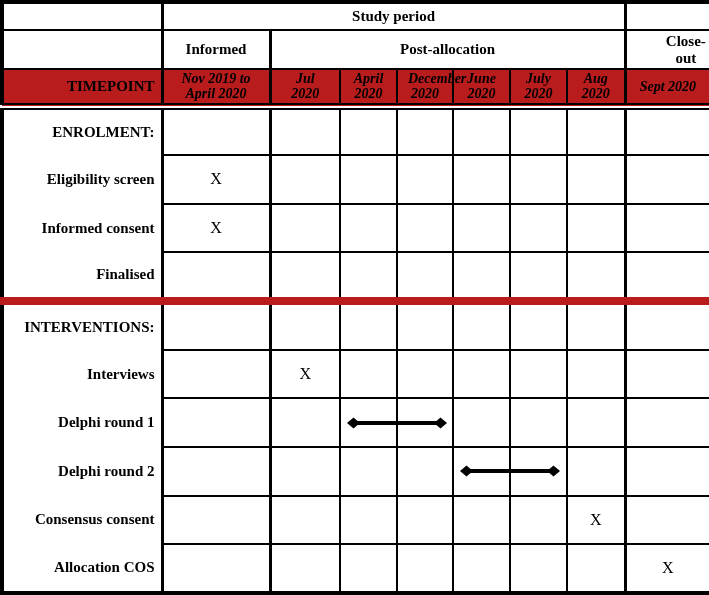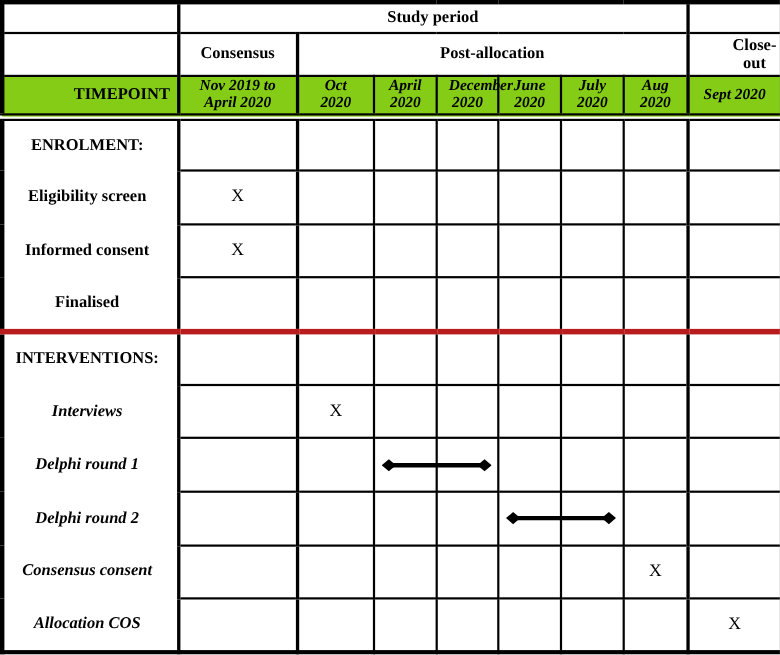--- a/index.html
+++ b/index.html
@@ -26,40 +26,40 @@
   }
   
   td.thickR { border-right: 3px solid #000; }
   
   tr.r-study  { height: 28px; }
   tr.r-phase  { height: 38px; }
   tr.r-tp     { height: 37px; }
   tr.r-body   { height: 48px; }
   
   tr.r-tp td {
-    background: #84cc16;
+    background: #b91c1c;
     border-bottom: 7px double #000;
   }
   td.tp-label { text-align: right; padding-right: 6px; }
   td.tp-date {
     font-style: italic;
     font-size: 14px;
     line-height: 1.12;
     padding: 0 10px;
   }
   
   td.lbl {
     border-top: none;
     border-bottom: none;
-    text-align: center;
+    text-align: right;
     padding-right: 6px;
   }
-  td.lbl.ital { font-style: italic; }
-  
-  tr.sep td { border-top: 5px solid #b91c1c; }
+  td.lbl.ital { }
+  
+  tr.sep td { border-top: 8px solid #b91c1c; }
   
   td.c { font-weight: 400; font-size: 16px; }
   
   td.rel { position: relative; }
   .arrow {
     position: absolute;
     left: 6px; top: 50%;
     width: 100px; height: 14px;
     margin-top: -7px;
     pointer-events: none;
@@ -84,29 +84,29 @@
 
   <tbody>
       <tr class="r-study">
     <td class="thickR"></td>
     <td colspan="7" class="thickR">Study period</td>
     <td></td>
   </tr>
 
   <tr class="r-phase">
     <td class="thickR"></td>
-    <td class="thickR">Consensus</td>
+    <td class="thickR">Informed</td>
     <td colspan="6" class="thickR">Post-allocation</td>
     <td><span class="narrow">Close-out</span></td>
   </tr>
 
   <tr class="r-tp">
     <td class="tp-label thickR">TIMEPOINT</td>
     <td class="tp-date thickR">Nov 2019 to April 2020</td>
-    <td class="tp-date">Oct 2020</td>
+    <td class="tp-date">Jul 2020</td>
     <td class="tp-date">April 2020</td>
     <td class="tp-date">December 2020</td>
     <td class="tp-date">June 2020</td>
     <td class="tp-date">July 2020</td>
     <td class="tp-date thickR">Aug 2020</td>
     <td class="tp-date">Sept 2020</td>
   </tr>
 
   <tr class="r-body">
     <td class="lbl thickR">ENROLMENT:</td>

